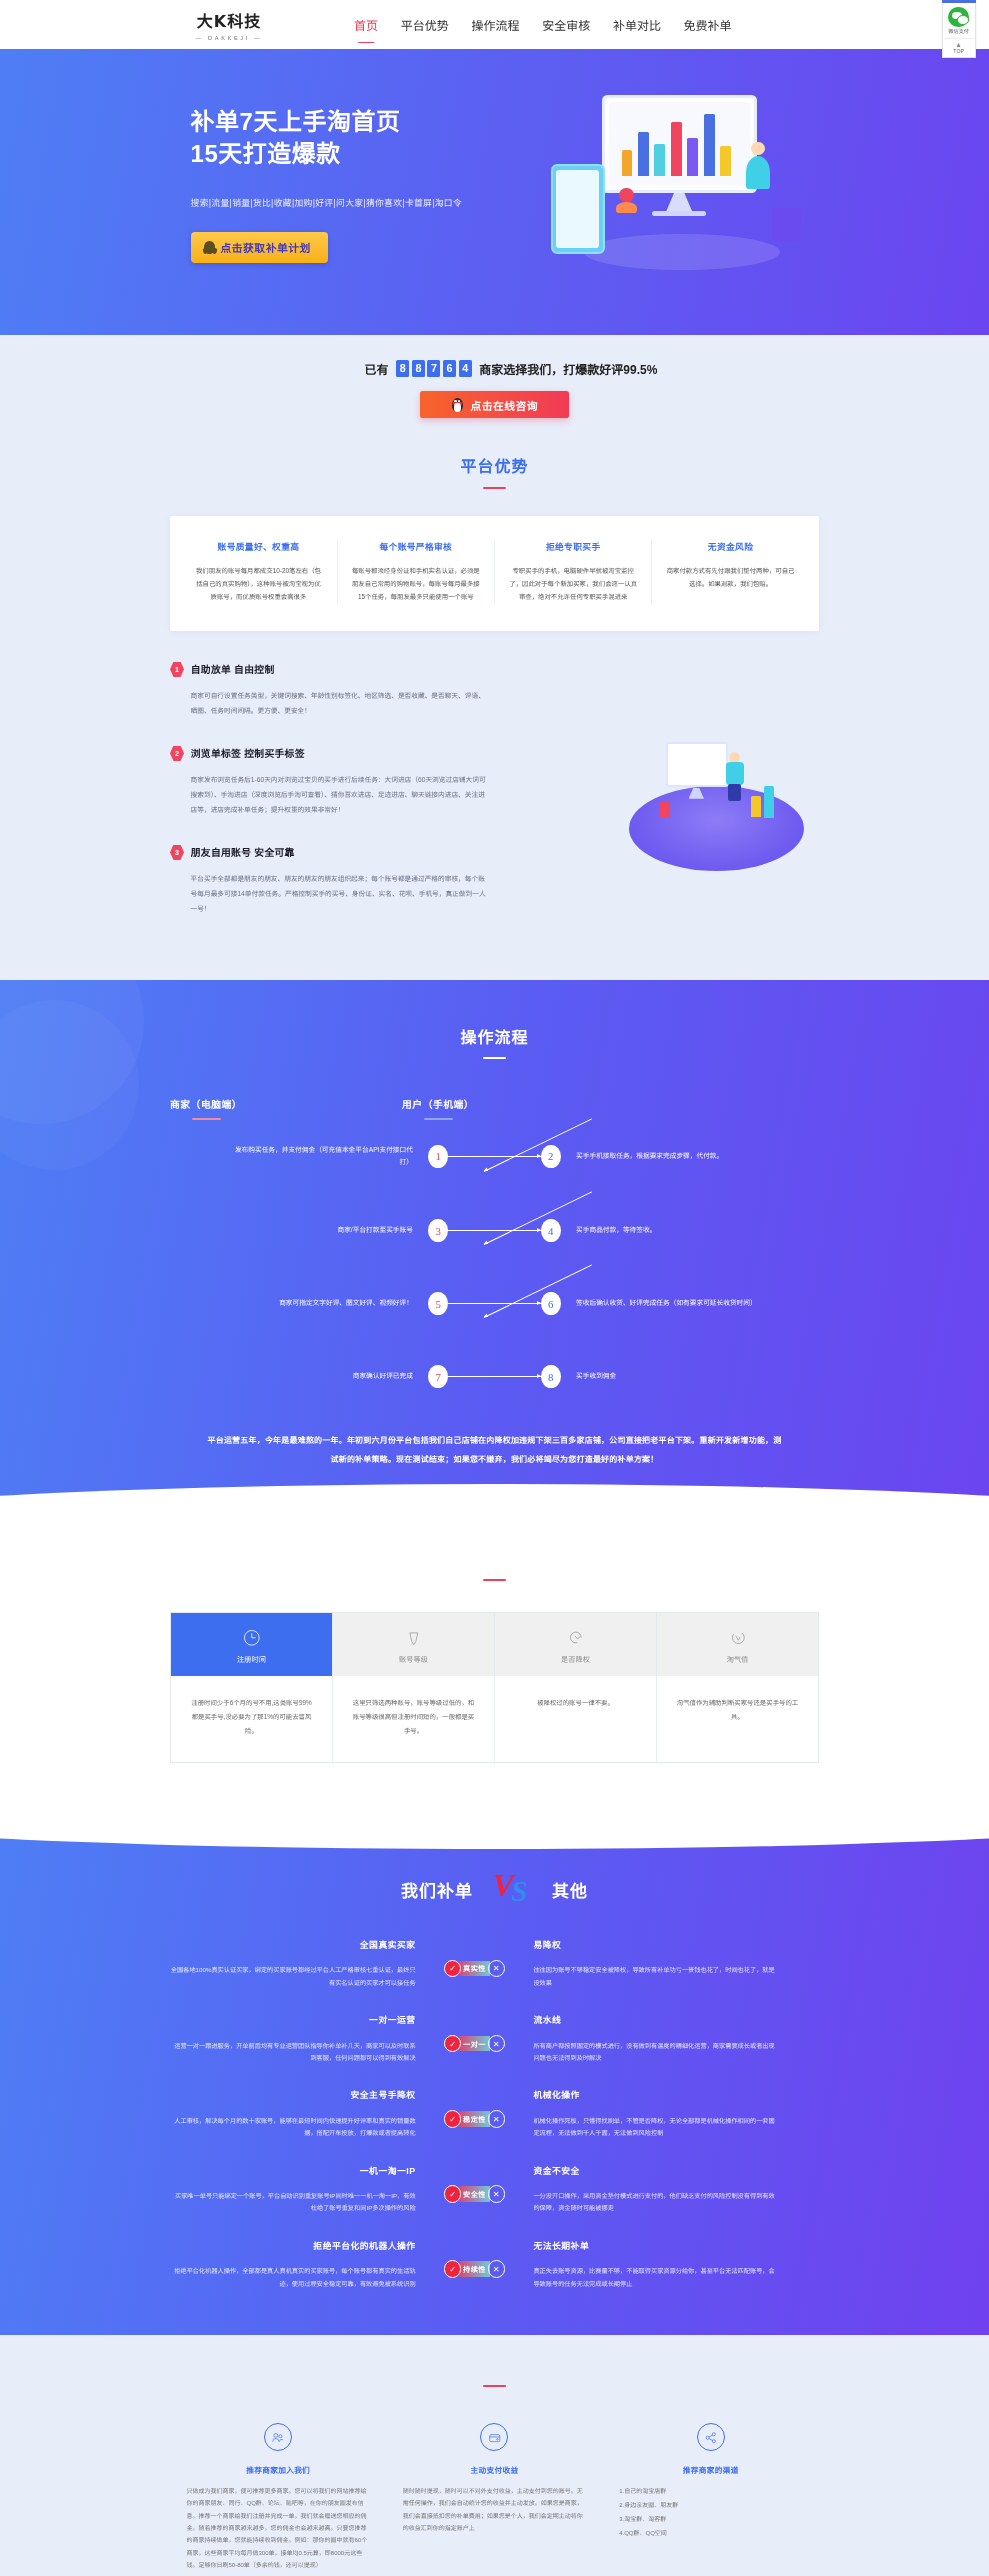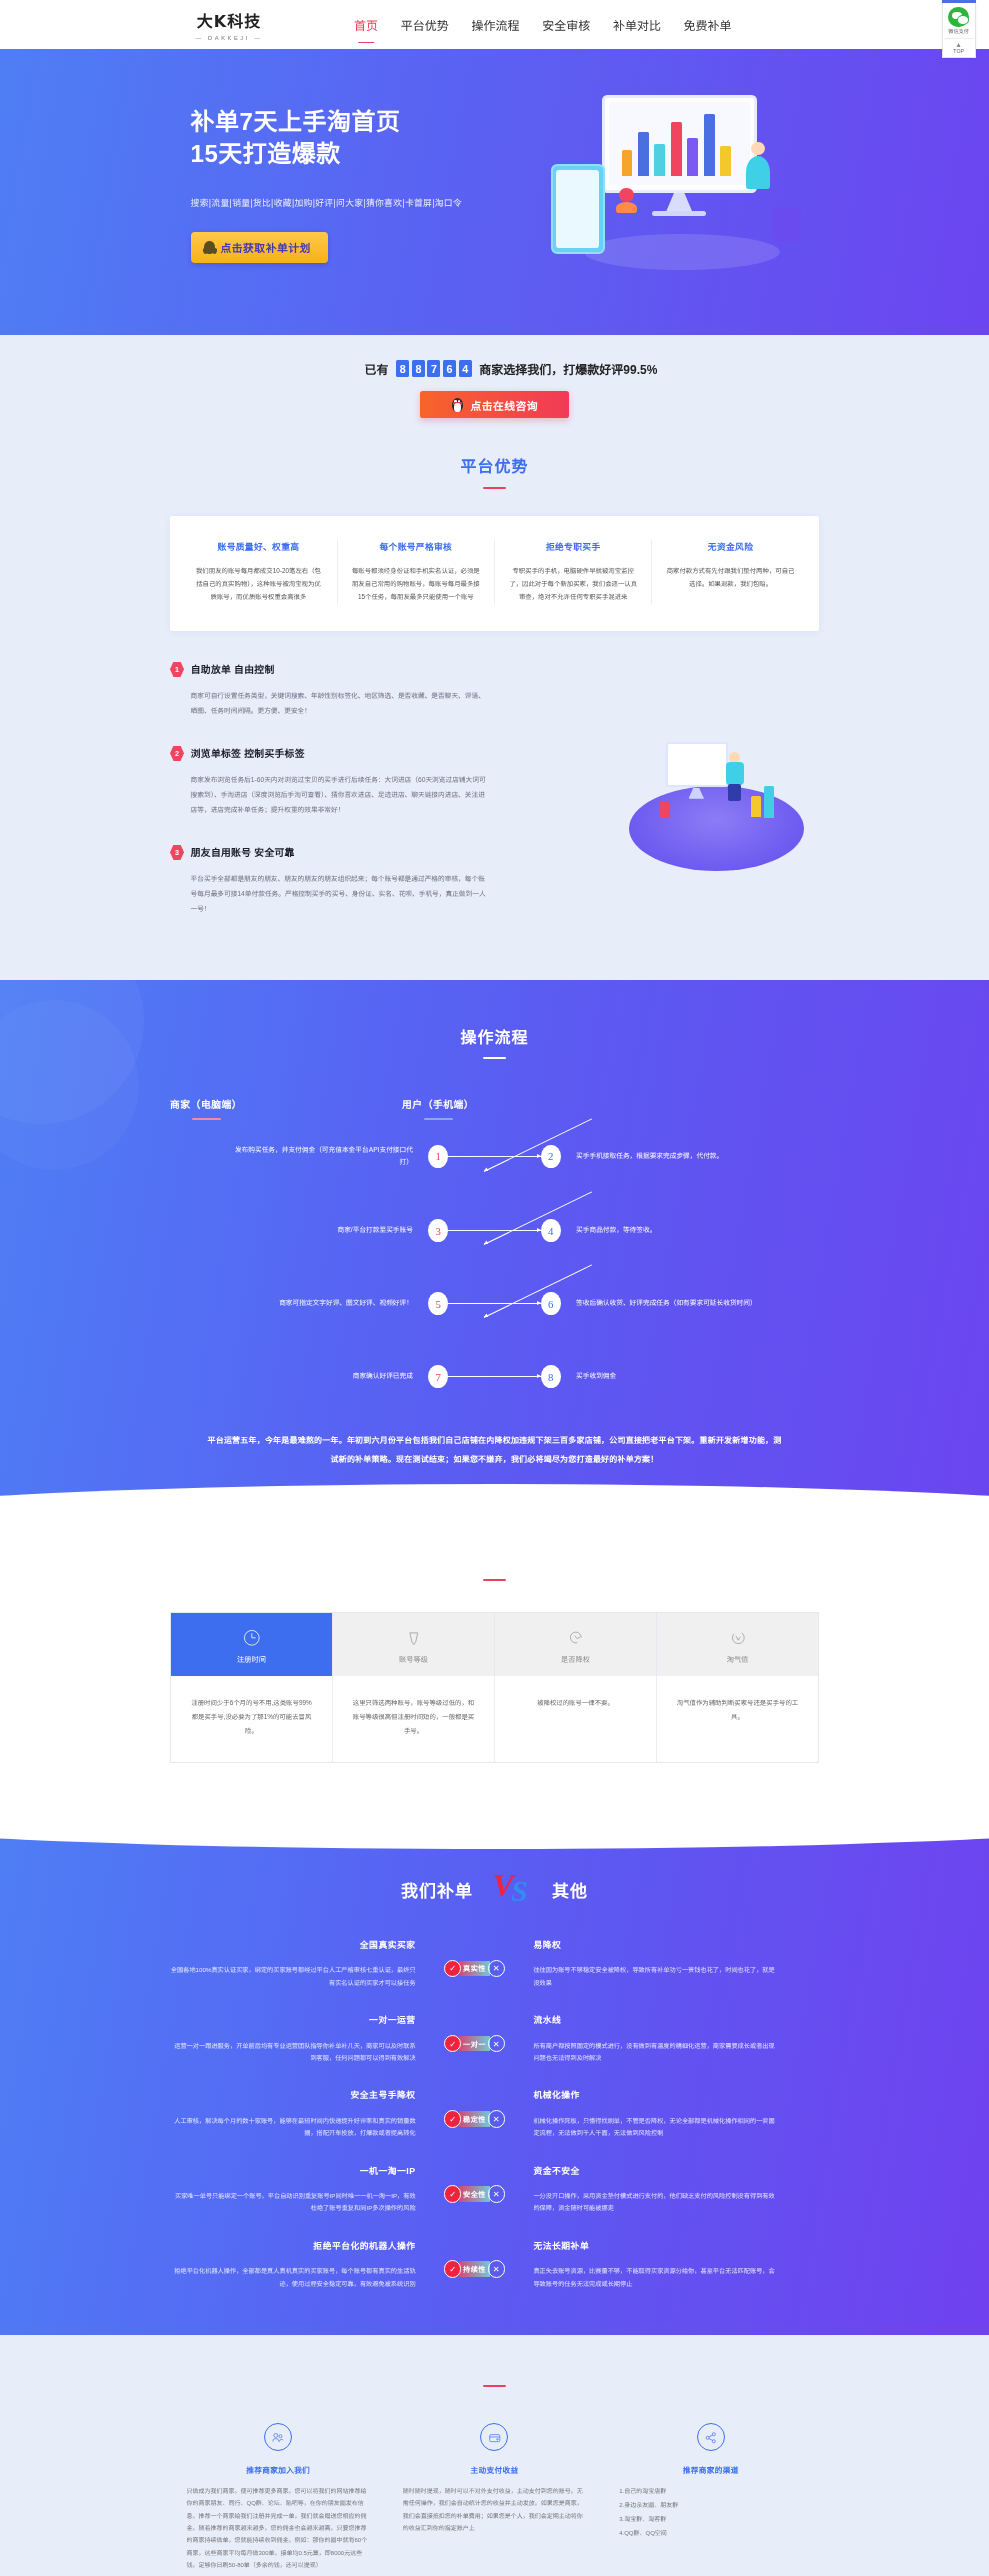--- a/index.html
+++ b/index.html
@@ -55,21 +55,21 @@
   .art-stand{position:absolute;left:131px;top:114px;width:26px;height:18.5px;background:#d7ddfb;clip-path:polygon(30% 0,70% 0,100% 100%,0 100%);}
   .art-base{position:absolute;left:117px;top:132px;width:54px;height:4.6px;border-radius:2.6px;background:#cfd6fa;}
   .art-phone{position:absolute;left:15.5px;top:85px;width:54px;height:90px;background:#6ad0f5;border-radius:6.2px;border:2.6px solid #8ee0fb;}
   .art-phone-screen{position:absolute;inset:3.6px;background:#eaf9ff;border-radius:3.1px;}
   .art-person{position:absolute;border-radius:50% 50% 3.1px 3.1px;}
   .art-plant{position:absolute;left:237px;top:129px;width:29px;height:34px;background:#6a4bf0;border-radius:3.1px 3.1px 6.2px 6.2px;}
   .art-blob{position:absolute;left:49px;top:155px;width:196px;height:36px;background:rgba(255,255,255,.13);border-radius:50%;}
 
   
   .stats{background:#e8edfa;padding:25px 0 31px;text-align:center;}
-  .stats-line{display:inline-flex;align-items:center;gap:4.6px;font-size:12px;color:#222;font-weight:bold;margin-left:33px;}
+  .stats-line{display:inline-flex;gap:4.6px;font-size:12px;color:#222;font-weight:bold;margin-left:33px;}
   .digits{display:inline-flex;gap:2.6px;margin:0 3.1px;}
   .digit{width:13px;height:16.5px;background:#3d6ef0;color:#fff;border-radius:1.5px;display:flex;align-items:center;justify-content:center;font-size:10.8px;font-weight:bold;}
   .stats-btn{margin:14.4px auto 0;display:flex;align-items:center;justify-content:center;gap:6.2px;width:149px;height:27px;
     background:linear-gradient(90deg,#f7642a,#f23a57);border-radius:2.6px;cursor:pointer;box-shadow:0 2.1px 6.2px rgba(242,58,87,.3);}
   .penguin{width:13.4px;height:16.5px;position:relative;}
   .penguin .pb{position:absolute;left:1px;top:1.5px;width:11.3px;height:14px;background:#2b2b33;border-radius:50% 50% 46% 46%;}
   .penguin .pbelly{position:absolute;left:3.6px;top:6.7px;width:6.2px;height:8.8px;background:#fff;border-radius:50% 50% 45% 45%;}
   .penguin .pscarf{position:absolute;left:2.1px;top:5.7px;width:9.3px;height:2.6px;background:#e23b3b;border-radius:1px;}
   .penguin .peye-l{position:absolute;left:3.6px;top:3.6px;width:2.1px;height:2.6px;background:#fff;border-radius:50%;}
   .penguin .peye-r{position:absolute;left:7.2px;top:3.6px;width:2.1px;height:2.6px;background:#fff;border-radius:50%;}

